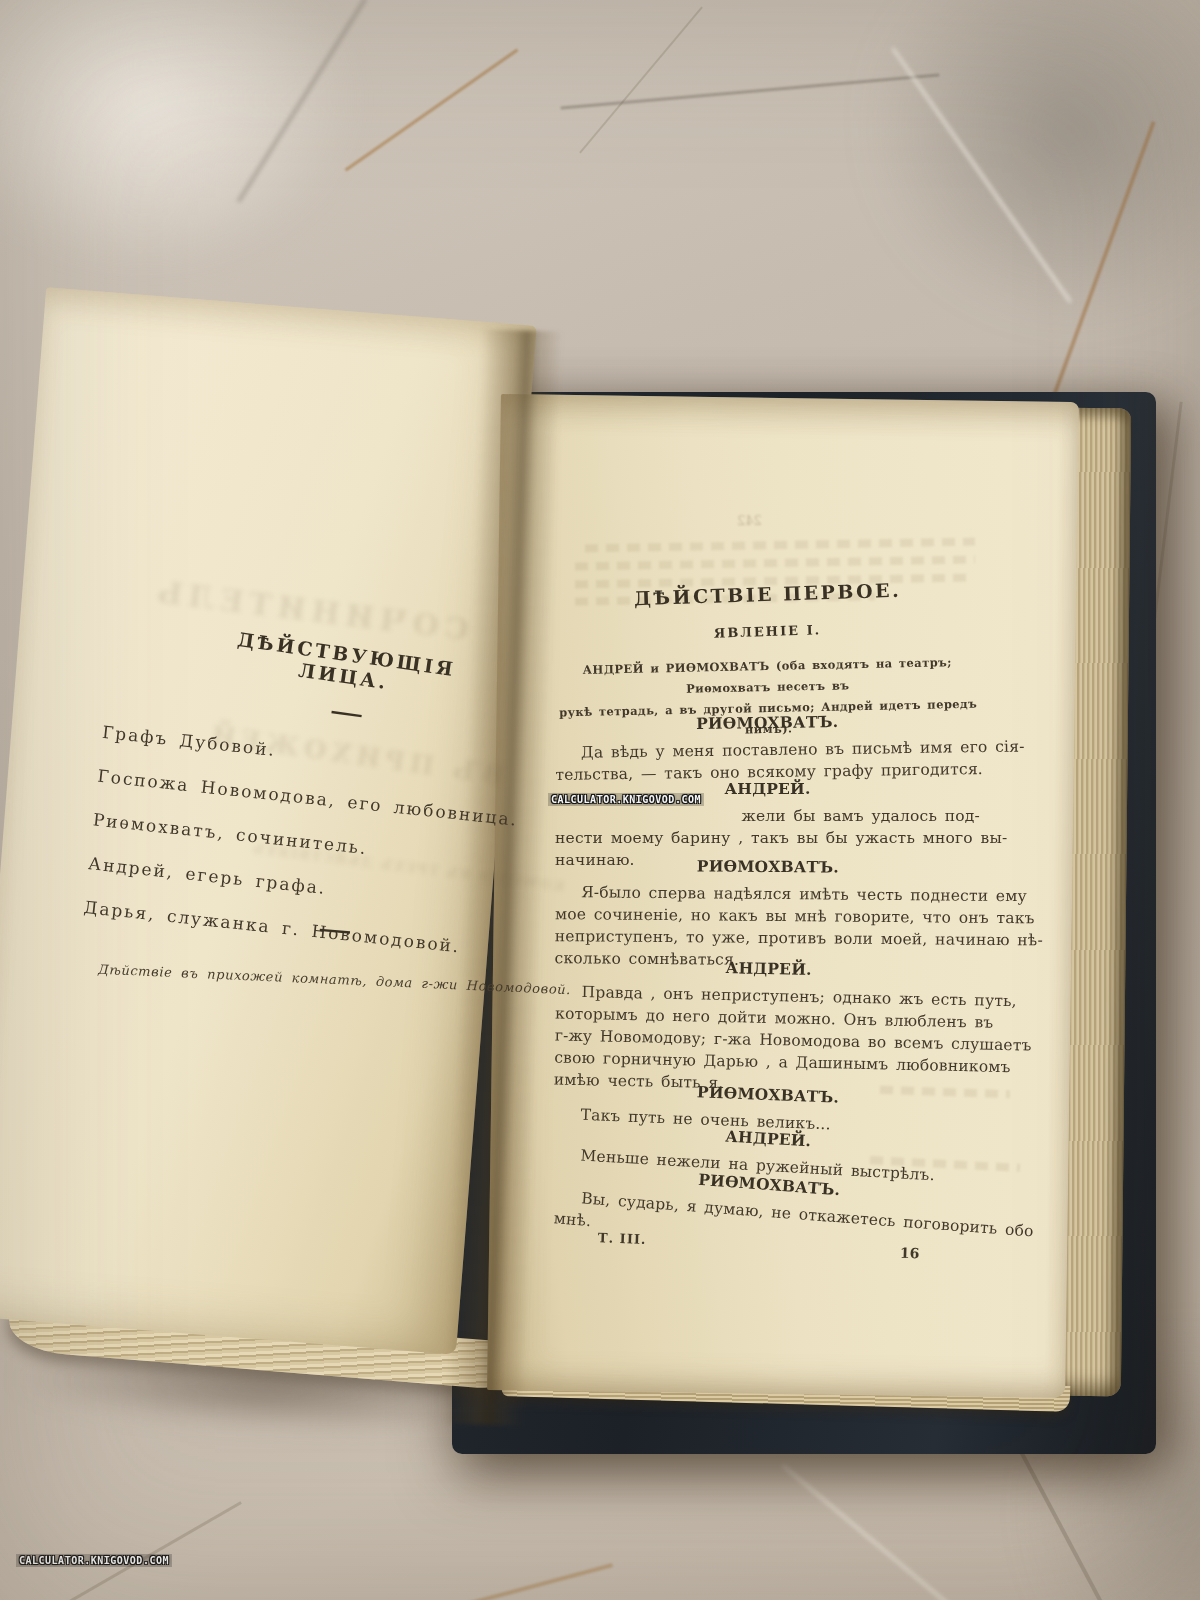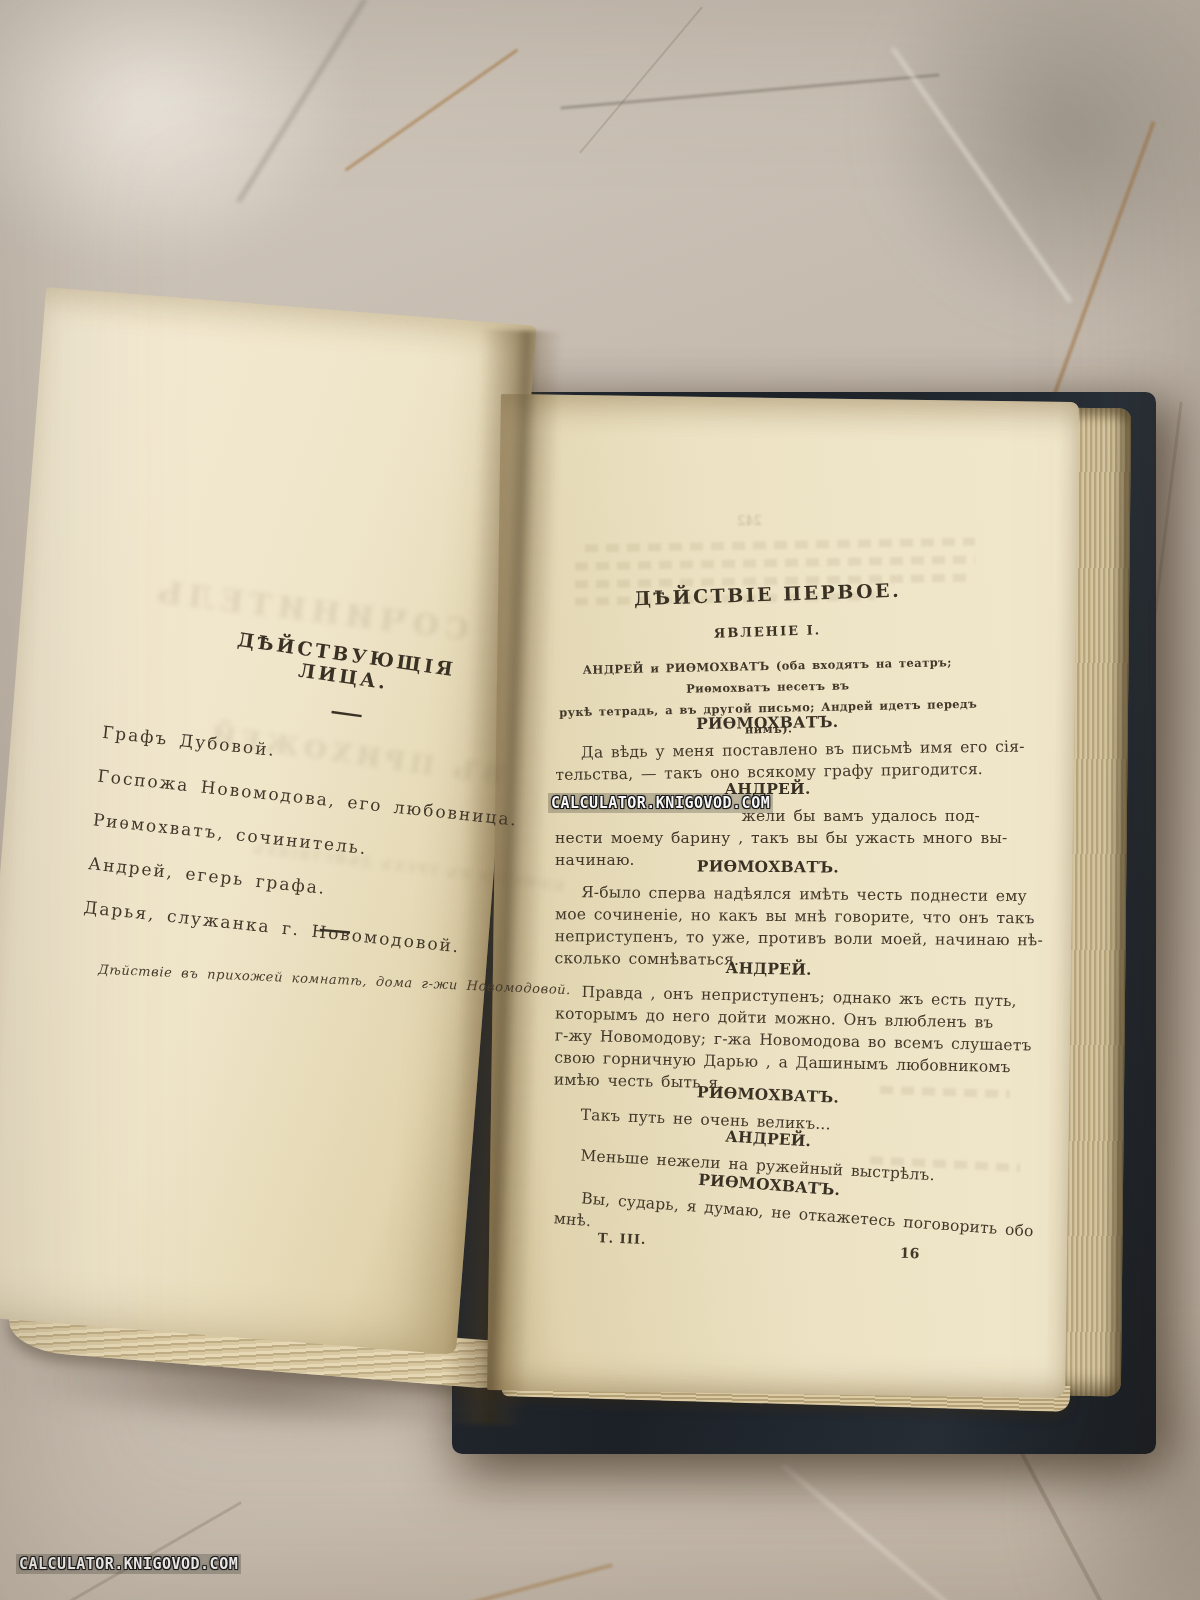--- a/index.html
+++ b/index.html
@@ -56,21 +56,21 @@
   .act{font-size:19px;font-weight:bold;letter-spacing:2.5px;text-align:center;color:#3a3125;}
   .scene{font-size:13px;font-weight:bold;letter-spacing:2px;text-align:center;color:#3a3125;}
   .sd div{font-size:11.5px;font-weight:600;letter-spacing:.4px;line-height:21px;text-align:center;word-spacing:2px;}
   .speaker{font-size:11px;font-weight:bold;letter-spacing:2.5px;text-align:center;margin-bottom:5px;color:#3a3125;}
   .para div{font-size:15.5px;line-height:22px;letter-spacing:.2px;word-spacing:2.5px;white-space:nowrap;}
   .ind{padding-left:26px;}
   .tail{text-align:right;white-space:nowrap;}
   .sig{font-size:13px;font-weight:bold;letter-spacing:1px;}
   .pnum{font-size:14px;font-weight:bold;}
   
-  .wm{position:absolute;z-index:30;font-family:"DejaVu Sans Mono", monospace;font-size:15px;font-weight:bold;
+  .wm{position:absolute;z-index:30;font-family:"DejaVu Sans Mono", monospace;font-size:10px;font-weight:bold;
     color:#f7f7f7;letter-spacing:.5px;background:rgba(12,12,12,.22);padding:1px 3px;white-space:nowrap;
     text-shadow:1px 1px 0 #161616,-1px -1px 0 #161616,1px -1px 0 #161616,-1px 1px 0 #161616,0 0 3px #000;}
 </style>
 </head>
 <body>
 
 <div class="photo">
 
   <div class="patch" style="left:-70px;top:-70px;width:430px;height:340px;background:radial-gradient(ellipse,rgba(246,241,233,.8),rgba(246,241,233,0) 70%);filter:blur(18px);"></div>
   <div class="patch" style="left:870px;top:-60px;width:400px;height:380px;background:radial-gradient(ellipse,rgba(122,115,106,.55),rgba(122,115,106,0) 72%);filter:blur(20px);transform:rotate(18deg);"></div>

